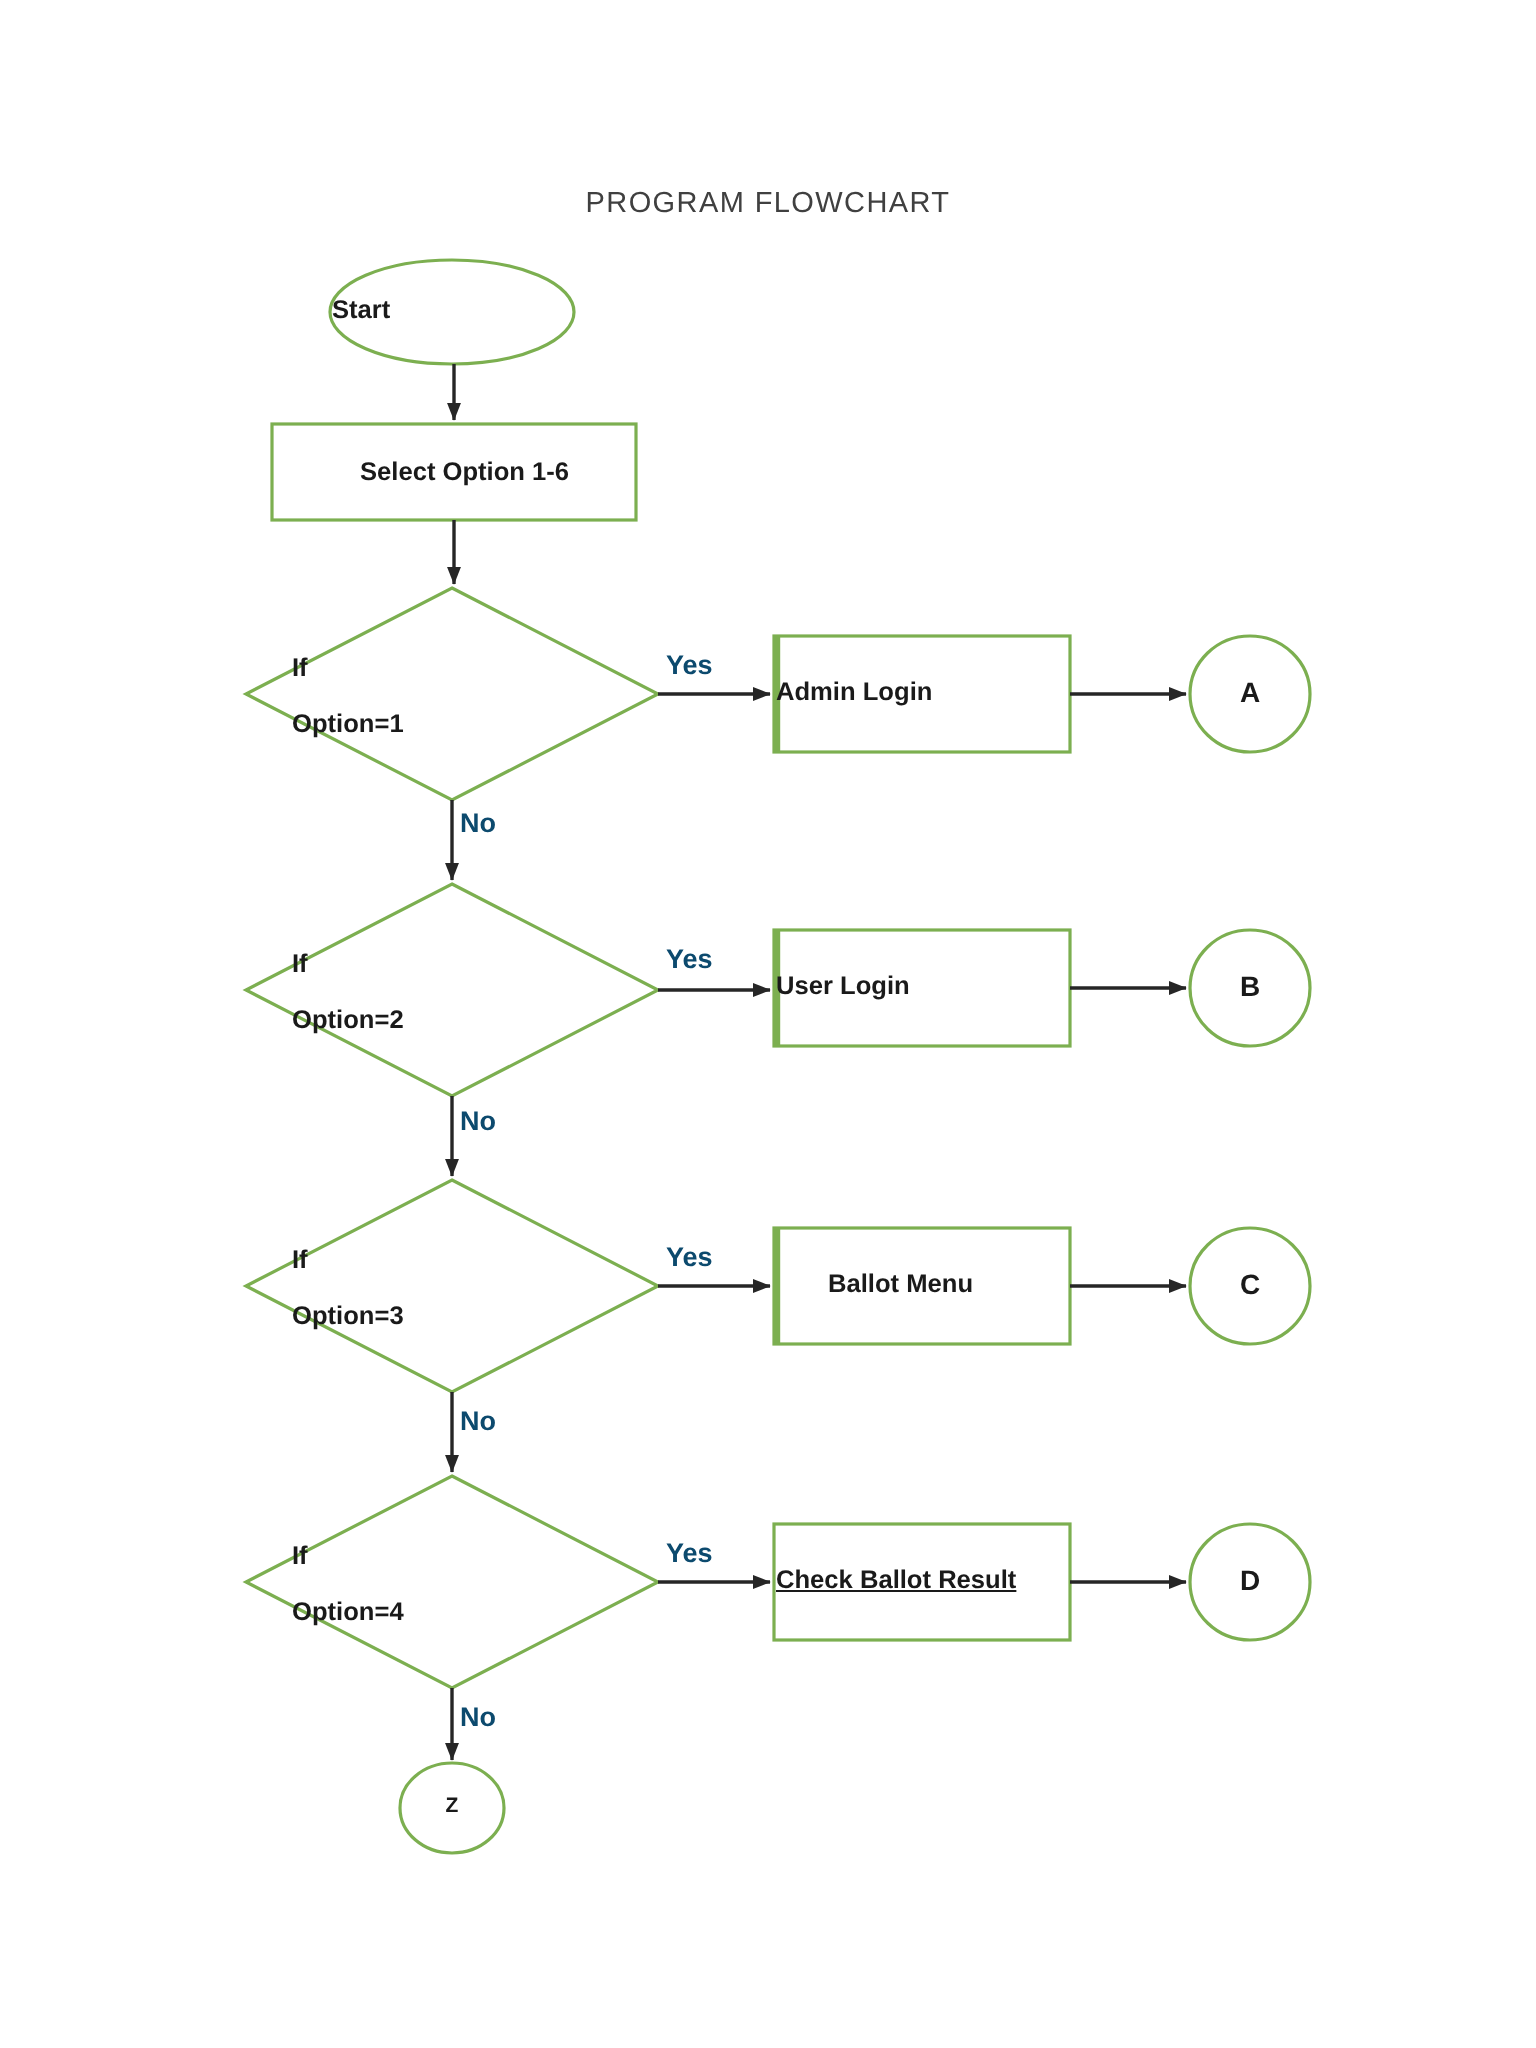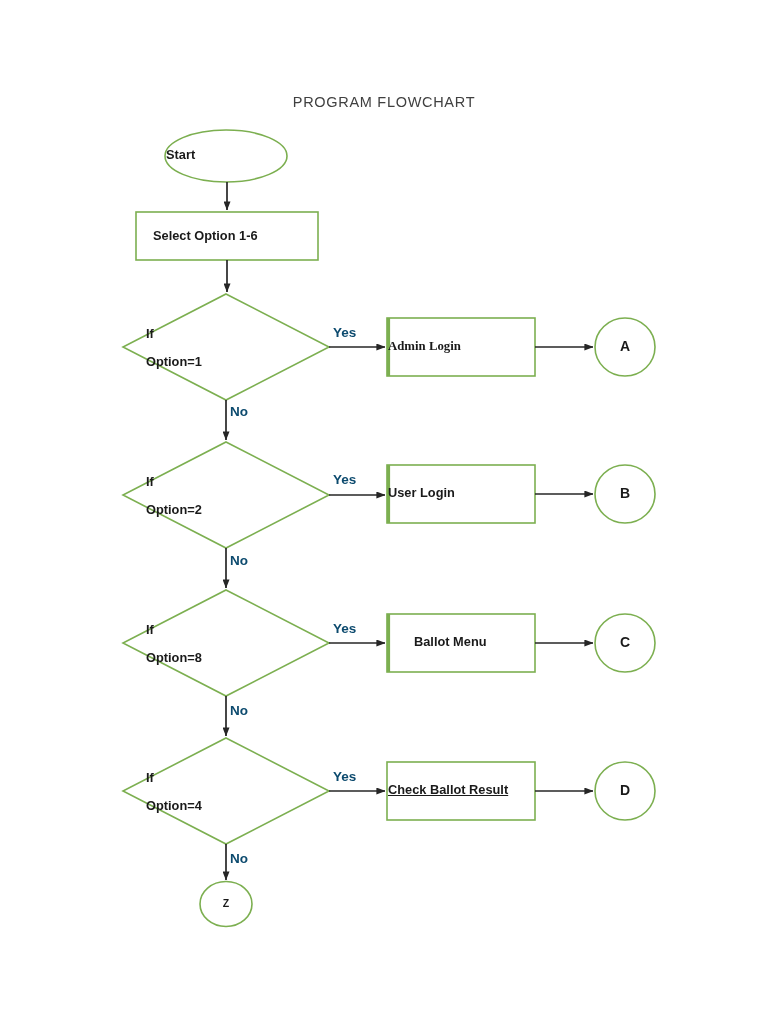--- a/index.html
+++ b/index.html
@@ -144,43 +144,43 @@
 
   <line x1="329" y1="791" x2="385" y2="791" stroke="#262626" stroke-width="1.7" marker-end="url(#arrowhead)"></line>
 
   <line x1="535" y1="791" x2="593" y2="791" stroke="#262626" stroke-width="1.7" marker-end="url(#arrowhead)"></line>
 
   <line x1="226" y1="844" x2="226" y2="880" stroke="#262626" stroke-width="1.7" marker-end="url(#arrowhead)"></line>
 </svg>
 
 <div class="node-label" style="left:166px; top:148px; width:120px;">Start</div>
 
-<div class="node-label" style="left:153px; top:229px; width:180px;">Select Option 1-6</div>
+<div class="node-label" style="left:137px; top:229px; width:180px;padding-left:43px;">Select Option 1-6</div>
 
 <div class="node-label" style="left:146px; top:327px; width:160px;">
   <span class="dec-line1">If</span>
   <span class="dec-line2">Option=1</span>
 </div>
 
 <div class="node-label" style="left:146px; top:475px; width:160px;">
   <span class="dec-line1">If</span>
   <span class="dec-line2">Option=2</span>
 </div>
 
 <div class="node-label" style="left:146px; top:623px; width:160px;">
   <span class="dec-line1">If</span>
-  <span class="dec-line2">Option=8</span>
+  <span class="dec-line2">Option=3</span>
 </div>
 
 <div class="node-label" style="left:146px; top:771px; width:160px;">
   <span class="dec-line1">If</span>
   <span class="dec-line2">Option=4</span>
 </div>
 
-<div class="node-label thin" style="left:388px; top:339px; width:144px;font-family:Liberation Serif, serif;">Admin Login</div>
+<div class="node-label thin" style="left:388px; top:339px; width:144px;">Admin Login</div>
 <div class="node-label thin" style="left:388px; top:486px; width:134px;">User Login</div>
 <div class="node-label thin" style="left:388px; top:635px; width:146px;padding-left:26px;">Ballot Menu</div>
 <div class="node-label thin" style="left:388px; top:783px; width:172px;text-decoration:underline;">Check Ballot Result</div>
 
 <div class="conn-label" style="left:595px; top:338px; width:60px;">A</div>
 <div class="conn-label" style="left:595px; top:485px; width:60px;">B</div>
 <div class="conn-label" style="left:595px; top:634px; width:60px;">C</div>
 <div class="conn-label" style="left:595px; top:782px; width:60px;">D</div>
 <div class="term-label" style="left:200px; top:897px; width:52px;">Z</div>
 

